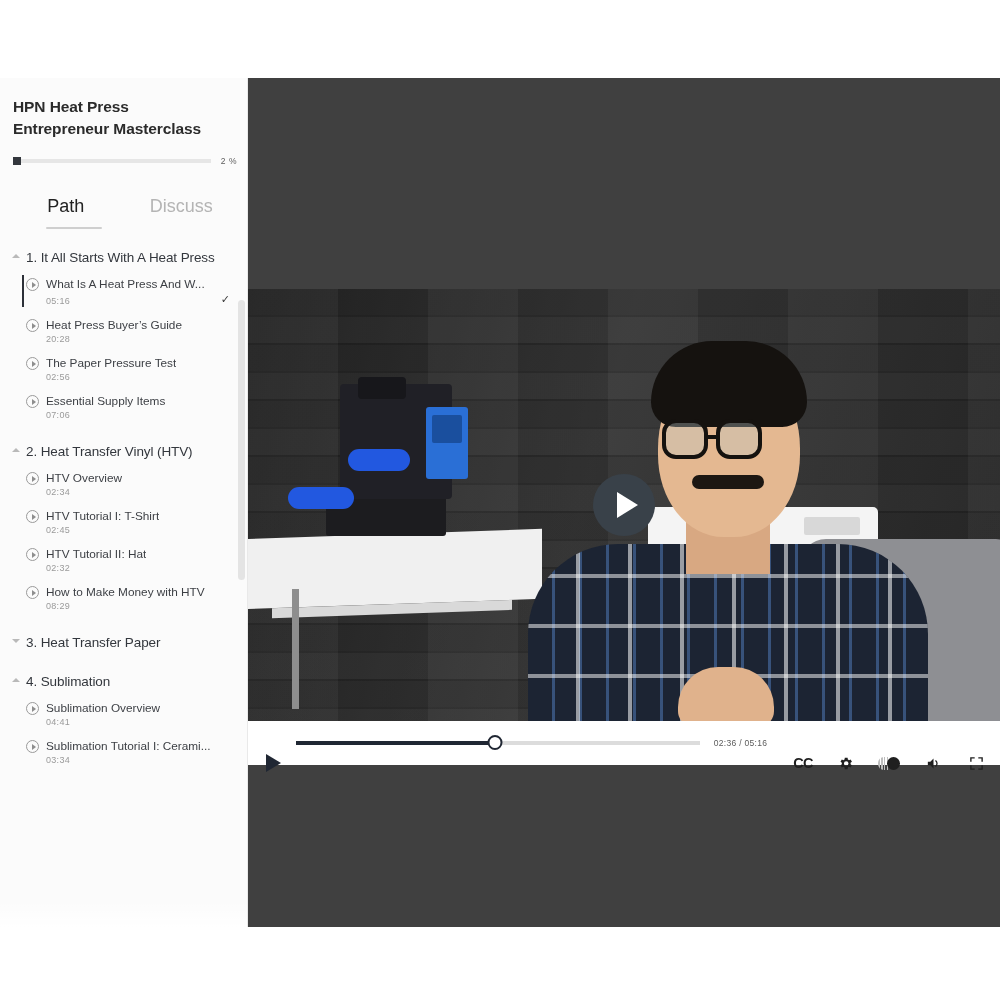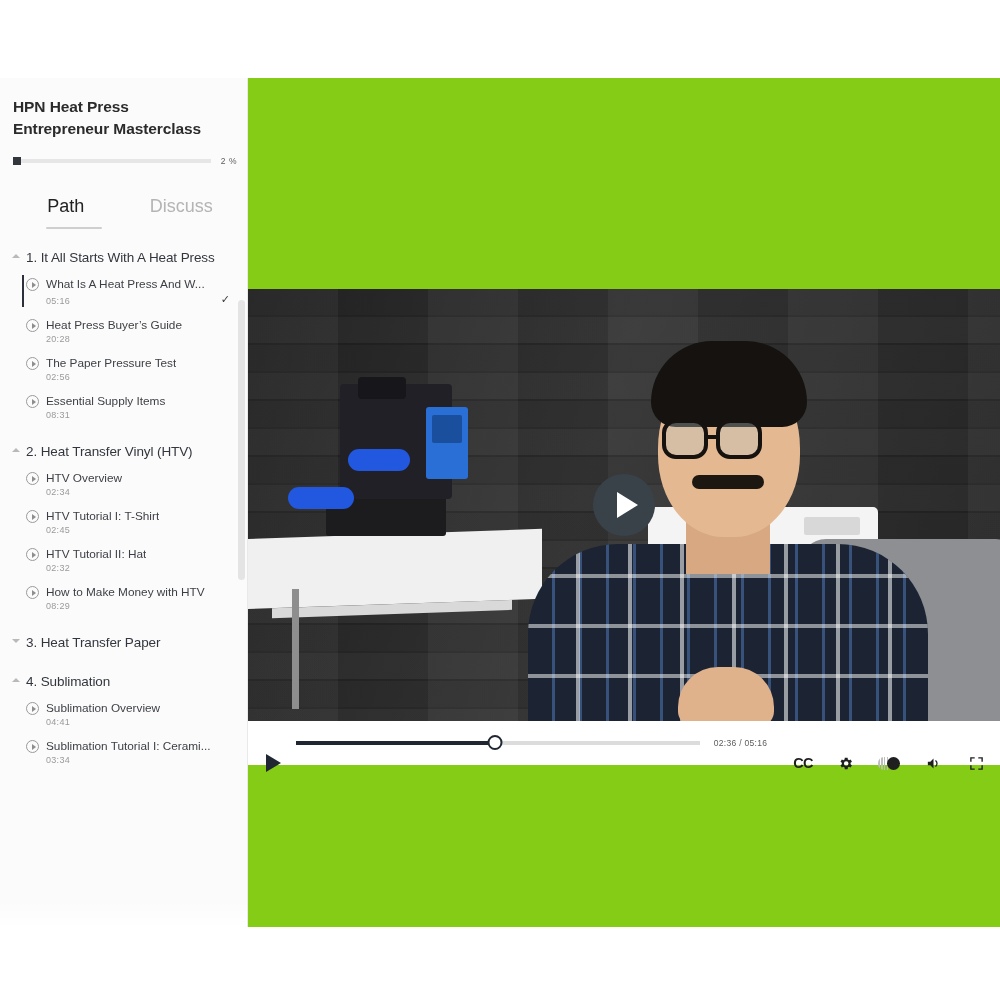--- a/index.html
+++ b/index.html
@@ -208,21 +208,21 @@
     width: 248px; height: 26px;
     background: linear-gradient(to bottom, rgba(251,251,251,0), #ffffff);
     pointer-events: none;
   }
 
   
   #main {
     position: absolute;
     left: 248px; top: 0;
     width: 752px; height: 849px;
-    background: #84cc16;
+    background: #404040;
   }
 
   #player {
     position: absolute;
     left: 0; top: 211px;
     width: 752px; height: 432px;
     background: #2e2e2e;
     overflow: hidden;
   }
 
@@ -580,21 +580,21 @@
             <span class="lesson-dur">02:56</span>
           </div>
         </div>
 
         <div class="lesson">
           <div class="lesson-row">
             <span class="play-icn"></span>
             <span class="lesson-title">Essential Supply Items</span>
           </div>
           <div class="lesson-meta">
-            <span class="lesson-dur">08:31</span>
+            <span class="lesson-dur">07:06</span>
           </div>
         </div>
 
       </section>
 
       <section class="module">
         <div class="module-head">
           <span class="caret up"></span>
           <span class="module-title">2. Heat Transfer Vinyl (HTV)</span>
         </div>

